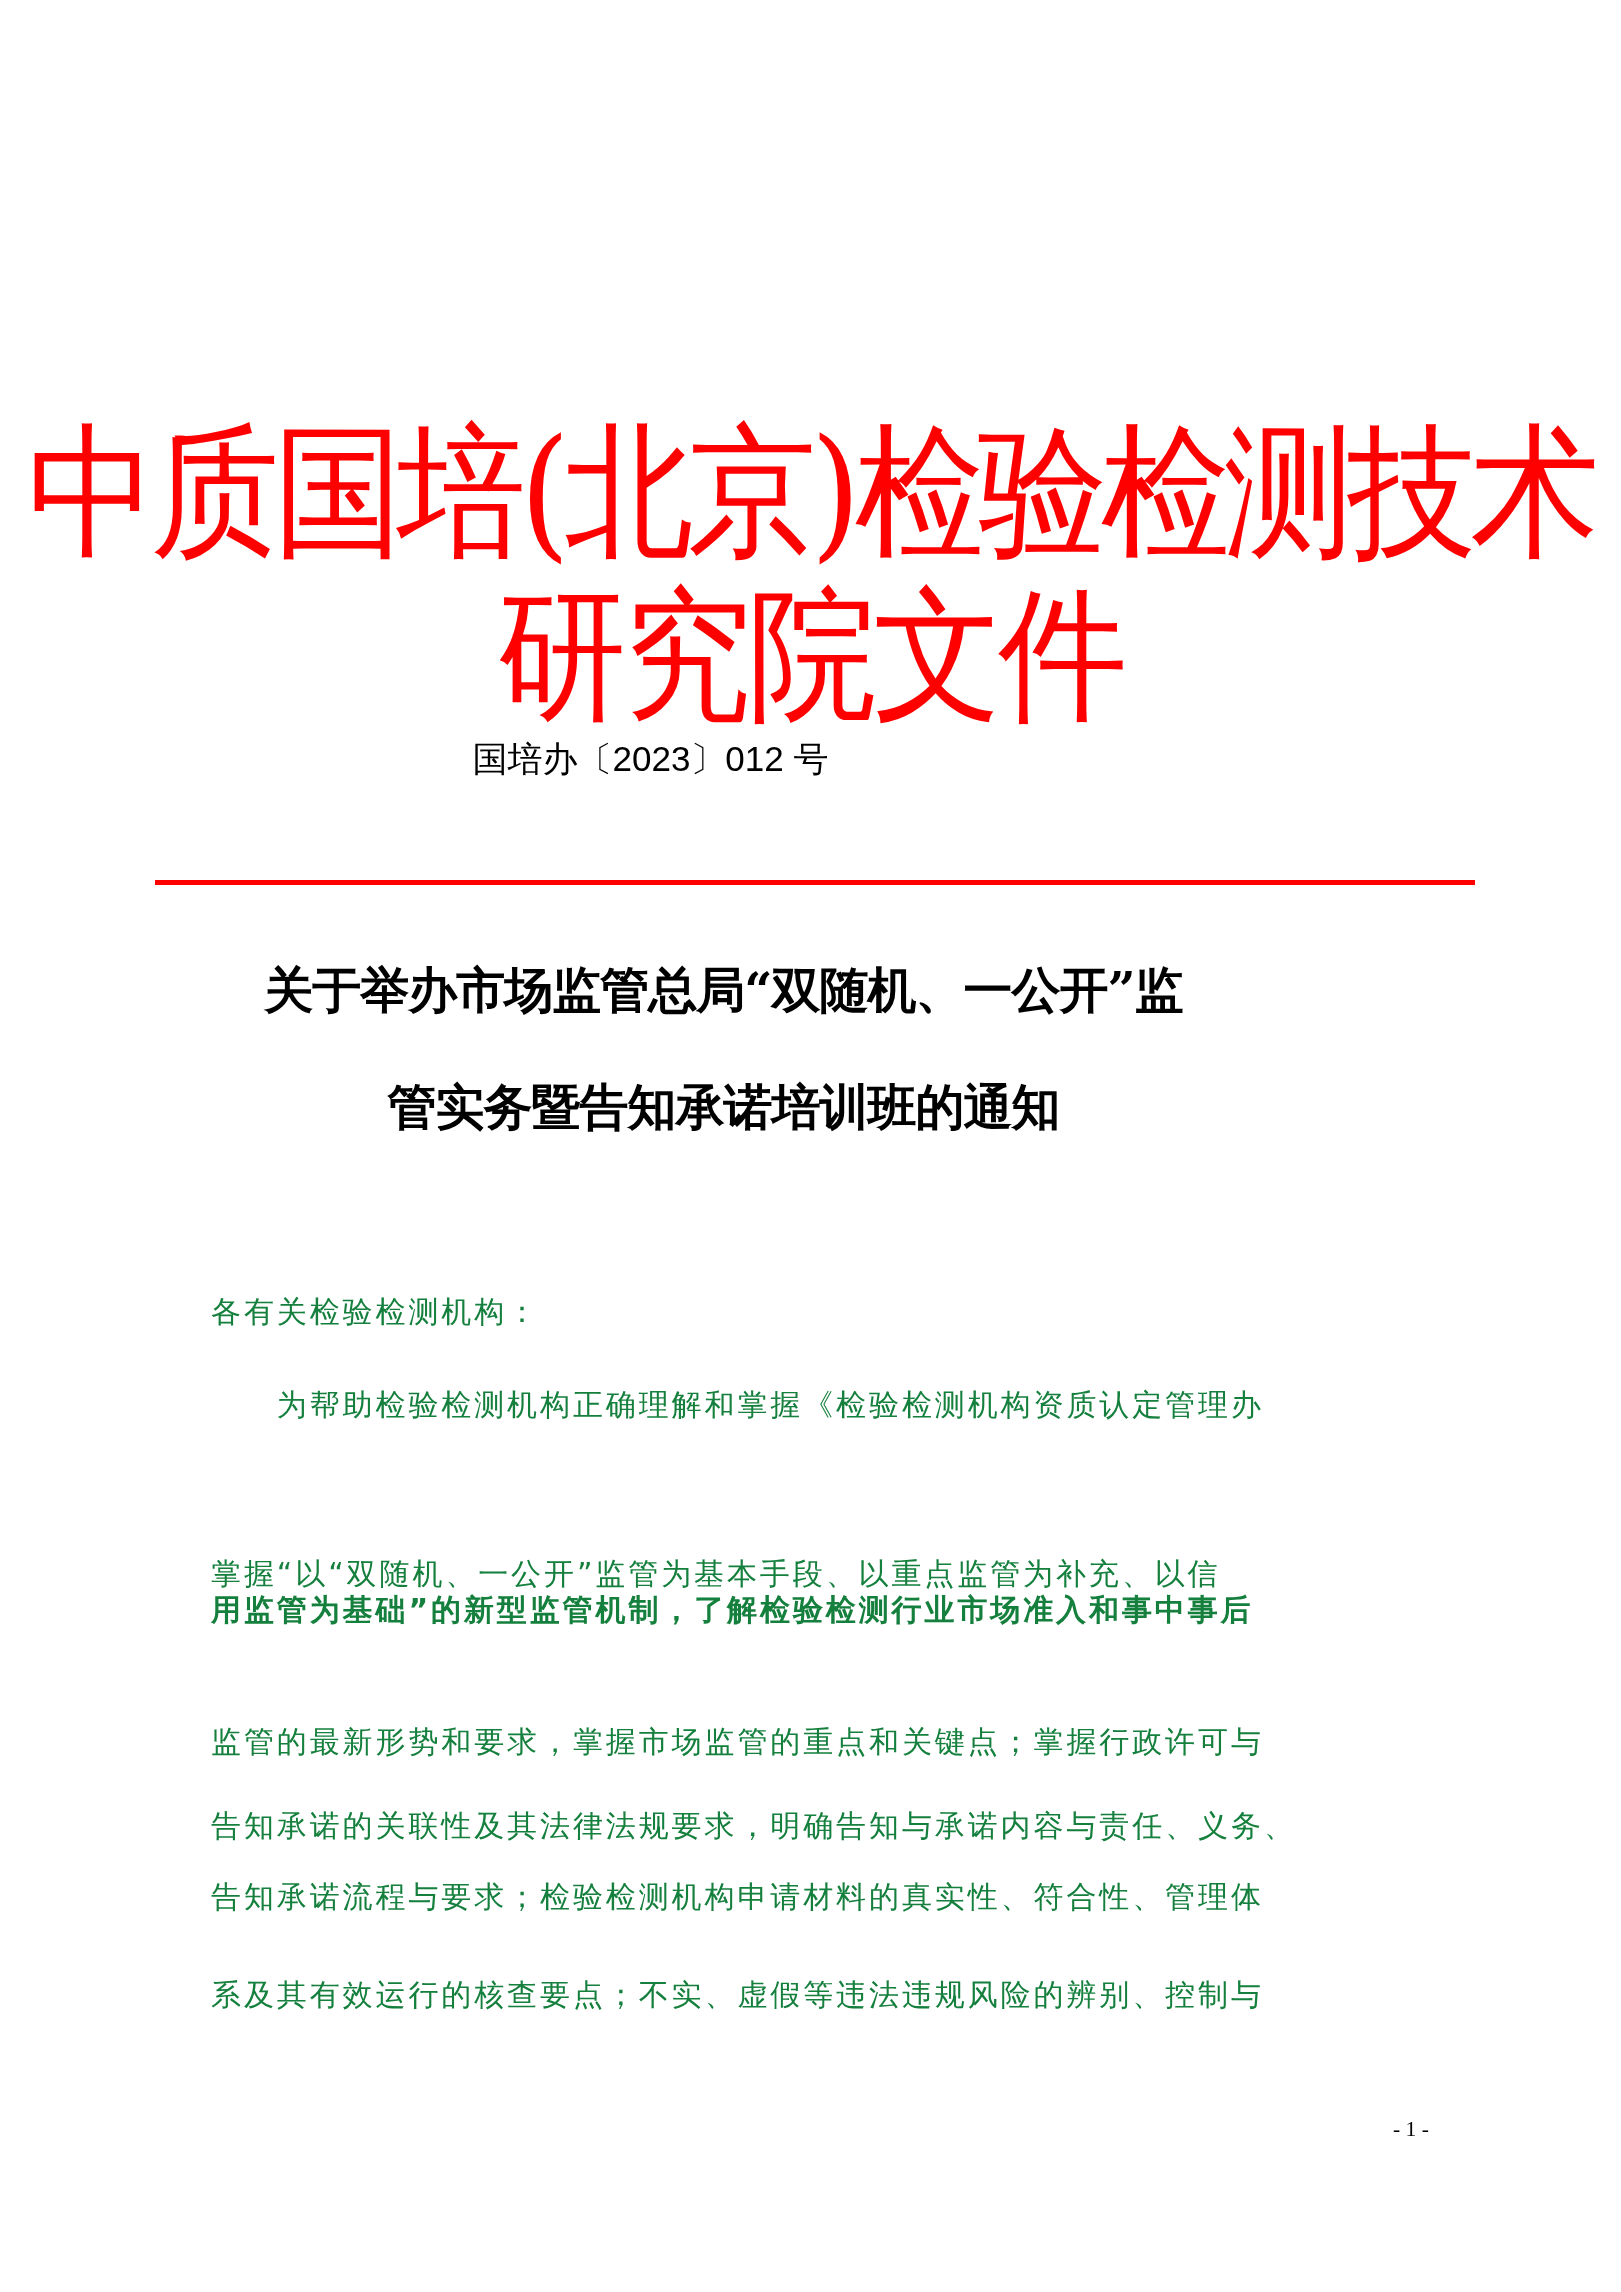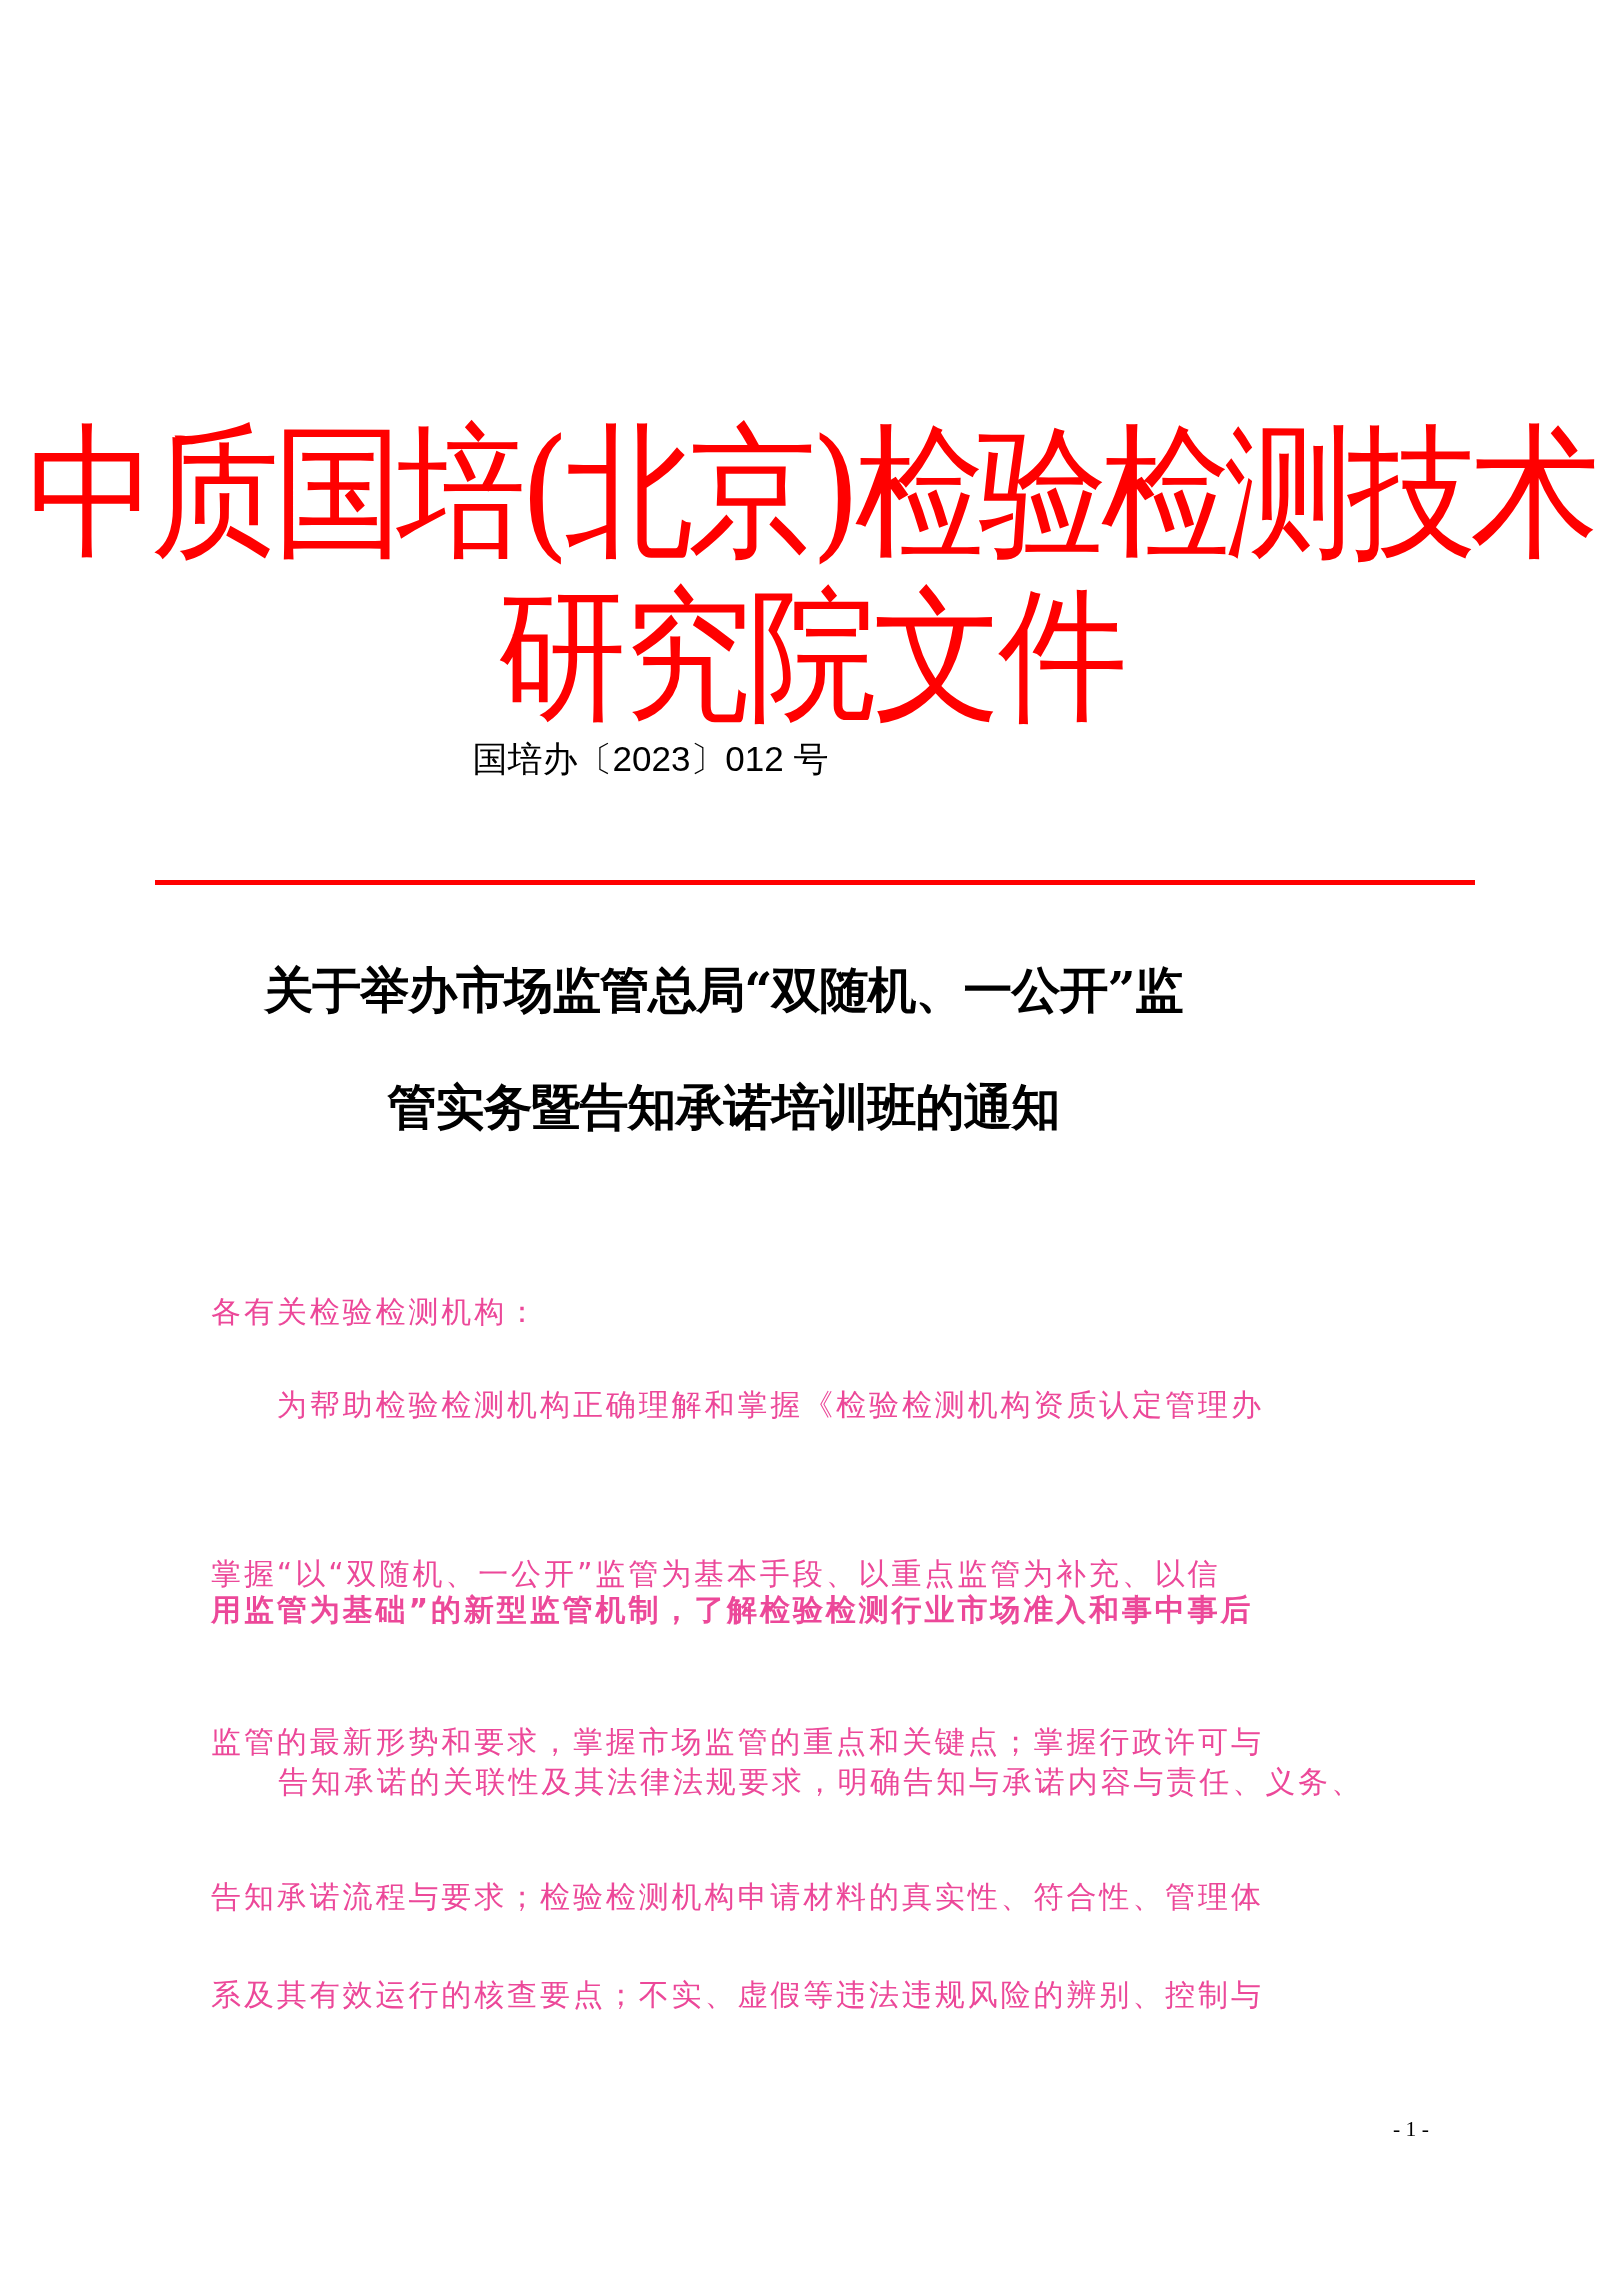--- a/index.html
+++ b/index.html
@@ -29,21 +29,21 @@
     font-family: "DejaVu Serif", "Liberation Serif", serif;
     font-weight: bold; font-size: 49px; color: #000; white-space: nowrap; line-height: 59px;
     letter-spacing: -1px;
   }
   .notice-title-1 { top: 961px; }
   .notice-title-2 { top: 1078px; }
 
   .body-text {
     position: absolute; left: 211px; width: 1220px;
     font-family: "DejaVu Sans", "Liberation Sans", sans-serif;
-    font-size: 30px; color: #ec4899; line-height: 39px; white-space: nowrap;
+    font-size: 30px; color: #15803d; line-height: 39px; white-space: nowrap;
     letter-spacing: 2.9px;
   }
 
   .page-number {
     position: absolute; top: 2117px; left: 1372px; width: 78px;
     font-family: "Liberation Serif", "DejaVu Serif", serif;
     font-size: 21.6px; color: #000; text-align: center;
   }
 </style>
 </head>
@@ -60,20 +60,20 @@
 
   <div class="notice-title notice-title-1">关于举办市场监管总局“双随机、一公开”监</div>
   <div class="notice-title notice-title-2">管实务暨告知承诺培训班的通知</div>
 
   <div class="body-text" style="top:1292px;">各有关检验检测机构：</div>
 
   <div class="body-text" style="top:1385px;">　　为帮助检验检测机构正确理解和掌握《检验检测机构资质认定管理办</div>
   <div class="body-text" style="top:1554px;">掌握“以“双随机、一公开”监管为基本手段、以重点监管为补充、以信</div>
   <div class="body-text" style="top:1590px;font-weight:bold;">用监管为基础”的新型监管机制，了解检验检测行业市场准入和事中事后</div>
   <div class="body-text" style="top:1722px;">监管的最新形势和要求，掌握市场监管的重点和关键点；掌握行政许可与</div>
-  <div class="body-text" style="top:1762px;text-align:center;">告知承诺的关联性及其法律法规要求，明确告知与承诺内容与责任、义务、</div>
+  <div class="body-text" style="top:1806px;">告知承诺的关联性及其法律法规要求，明确告知与承诺内容与责任、义务、</div>
   <div class="body-text" style="top:1877px;">告知承诺流程与要求；检验检测机构申请材料的真实性、符合性、管理体</div>
   <div class="body-text" style="top:1975px;">系及其有效运行的核查要点；不实、虚假等违法违规风险的辨别、控制与</div>
 
   <div class="page-number">- 1 -</div>
 
 </div>
 
 
 </body></html>

